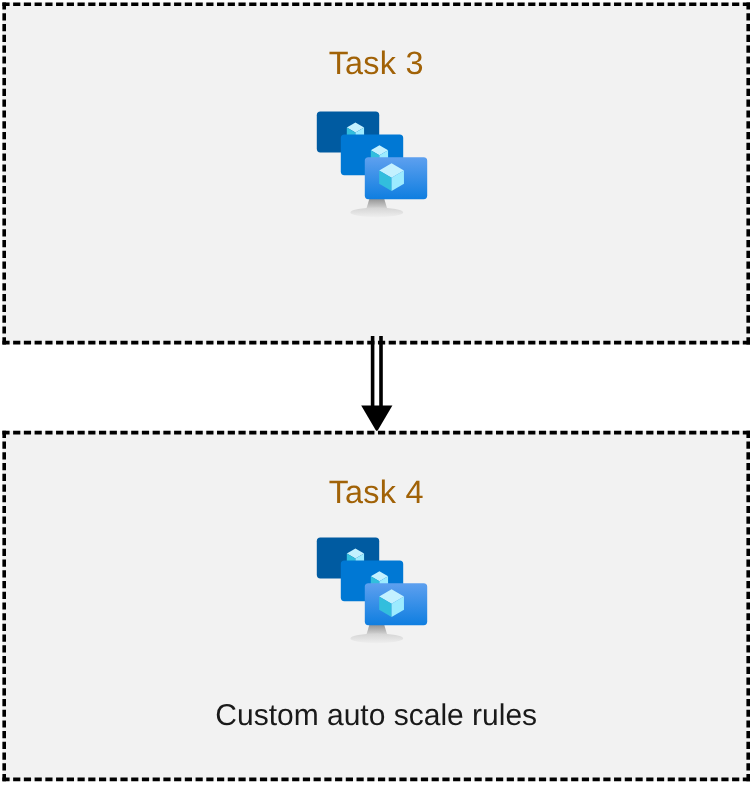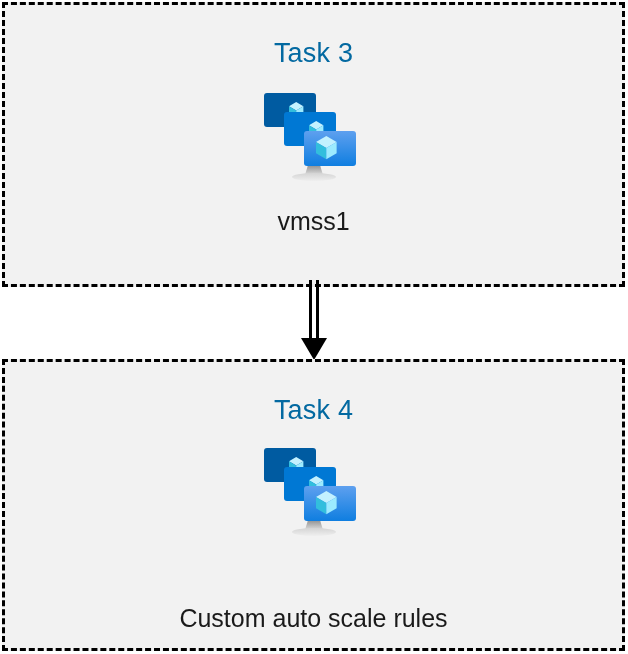--- a/index.html
+++ b/index.html
@@ -47,21 +47,21 @@
   .box-inner {
     position: absolute;
     inset: 0;
     display: flex;
     flex-direction: column;
     align-items: center;
   }
 
   
   .task-title {
-    color: #0369a1;
+    color: #a16207;
     font-size: 27px;
     line-height: 32px;
     font-weight: 400;
     letter-spacing: 0.2px;
     white-space: nowrap;
   }
 
   #box-task3 .task-title { margin-top: 32px; }
   #box-task4 .task-title { margin-top: 32px; }
 
@@ -77,21 +77,21 @@
   .caption {
     color: #1a1a1a;
     font-size: 25px;
     line-height: 33px;
     font-weight: 400;
     text-align: center;
     white-space: nowrap;
   }
 
   #box-task3 .caption-block { margin-top: 20px; }
-  #box-task4 .caption-block { margin-top: 62px; }
+  #box-task4 .caption-block { margin-top: 40px; }
 
   
   #connector-arrow {
     position: absolute;
     left: 296px;
     top: 280px;
     width: 36px;
     height: 82px;
   }
 </style>
@@ -141,21 +141,20 @@
 
         <rect x="42" y="40" width="52" height="35" rx="3" fill="url(#g3front)"></rect>
         <g transform="translate(54,45) scale(0.86)">
           <path d="M0,7 L12,0 L24,7 L12,14 Z" fill="#c3f1ff"></path>
           <path d="M0,7 L12,14 L12,27 L0,20 Z" fill="#32bedd"></path>
           <path d="M24,7 L12,14 L12,27 L24,20 Z" fill="#9cebff"></path>
         </g>
       </svg>
 
       <div class="caption-block">
-        <div class="caption">vmss1</div>
       </div>
 
     </div>
   </div>
 
   <svg id="connector-arrow" viewBox="0 0 36 82">
 
     <rect x="13" y="0" width="3" height="62" fill="#000000"></rect>
     <rect x="20" y="0" width="3" height="62" fill="#000000"></rect>
 

